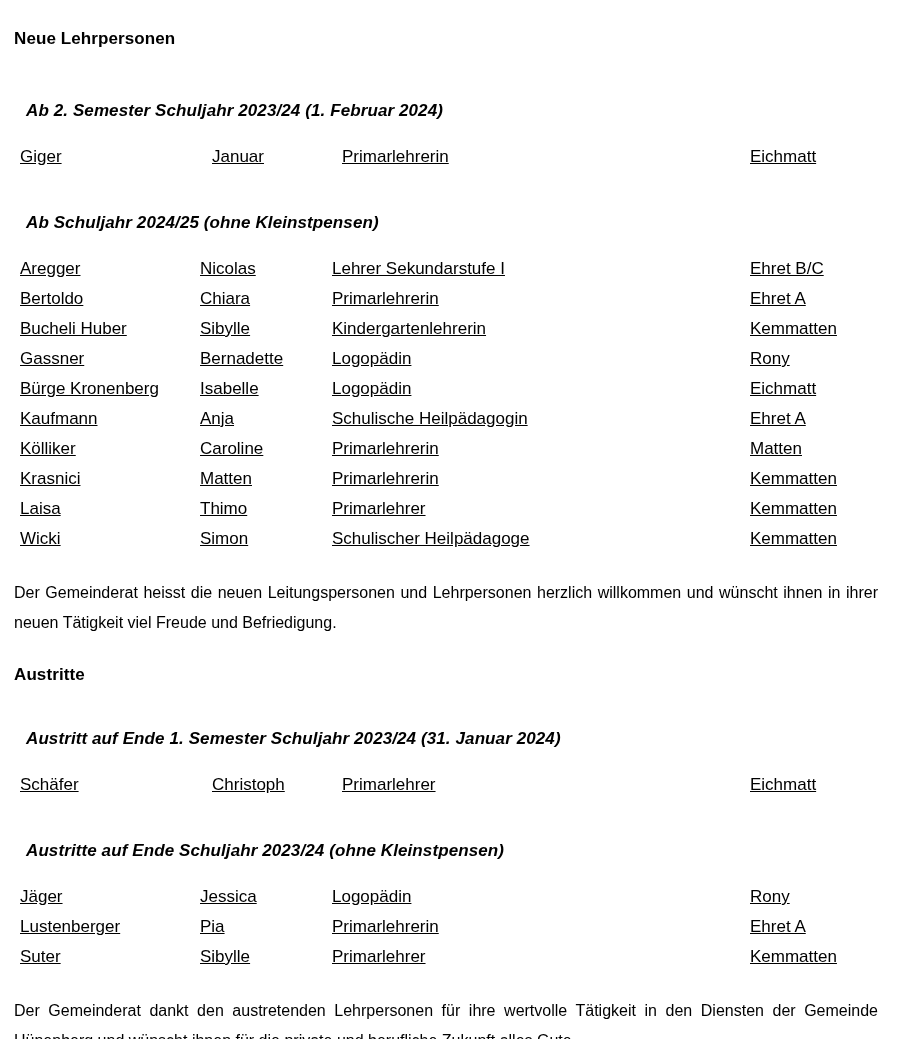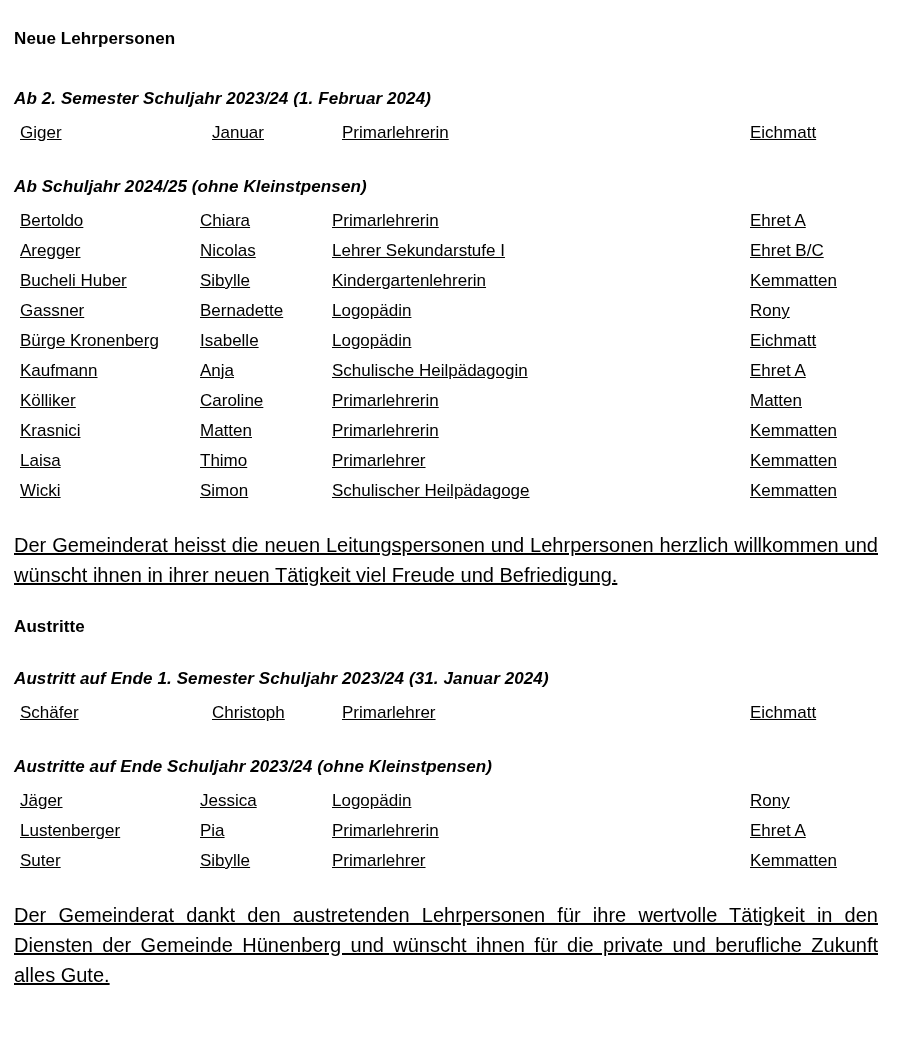--- a/index.html
+++ b/index.html
@@ -34,33 +34,32 @@
     line-height: 22px;
     margin: 0;
     padding: 0;
     letter-spacing: 0.1px;
   }
   .h-sub {
     font-size: 17px;
     font-weight: bold;
     font-style: italic;
     line-height: 22px;
-    margin: 0;
+    margin: 12px;
     padding: 0;
     letter-spacing: 0.1px;
   }
   .para {
-    font-size: 20px;
+    font-size: 16px;
     font-weight: normal;
     line-height: 30px;
     text-align: justify;
     margin: 0;
     padding: 0;
     width: 864px;
-    text-decoration: underline;
   }
   .para.last-ragged {
     text-align: justify;
   }
   .roster {
     border-collapse: collapse;
     border-spacing: 0;
     width: 864px;
     table-layout: fixed;
     margin: 0;
@@ -125,32 +124,32 @@
 
     <div class="sp-28"></div>
 
     <h2 class="h-sub">Ab Schuljahr 2024/25 (ohne Kleinstpensen)</h2>
 
     <div class="sp-8"></div>
 
     <table class="roster">
       <tbody>
         <tr>
-          <td class="c-last">Bertoldo</td>
-          <td class="c-first">Chiara</td>
-          <td class="c-role">Primarlehrerin</td>
-          <td class="c-school">Ehret A</td>
-        </tr>
-        <tr>
           <td class="c-last">Aregger</td>
           <td class="c-first">Nicolas</td>
           <td class="c-role">Lehrer Sekundarstufe I</td>
           <td class="c-school">Ehret B/C</td>
         </tr>
         <tr>
+          <td class="c-last">Bertoldo</td>
+          <td class="c-first">Chiara</td>
+          <td class="c-role">Primarlehrerin</td>
+          <td class="c-school">Ehret A</td>
+        </tr>
+        <tr>
           <td class="c-last">Bucheli Huber</td>
           <td class="c-first">Sibylle</td>
           <td class="c-role">Kindergartenlehrerin</td>
           <td class="c-school">Kemmatten</td>
         </tr>
         <tr>
           <td class="c-last">Gassner</td>
           <td class="c-first">Bernadette</td>
           <td class="c-role">Logopädin</td>
           <td class="c-school">Rony</td>

